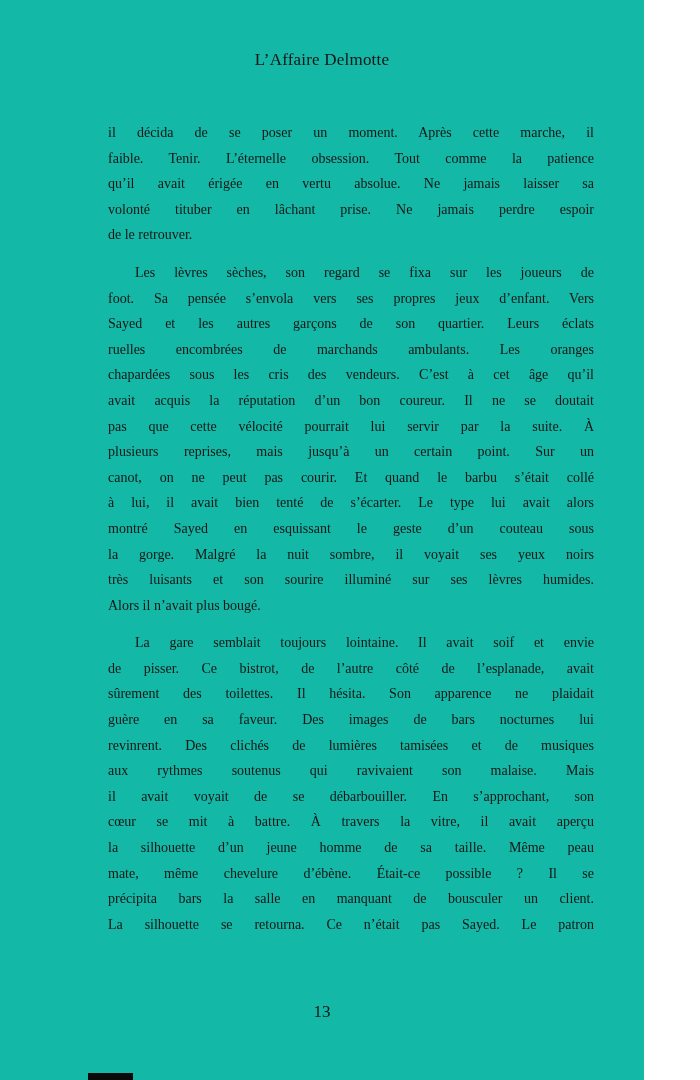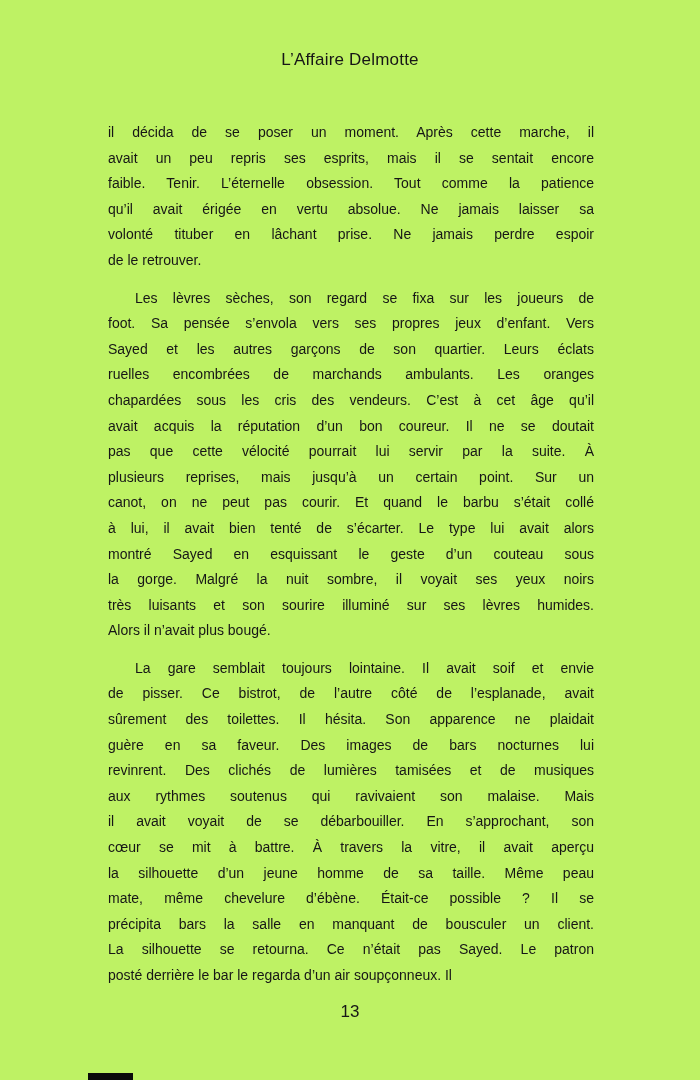--- a/index.html
+++ b/index.html
@@ -2,25 +2,25 @@
 <html><head>
 <meta charset="utf-8">
 <style>
   html, body {
     margin: 0;
     padding: 0;
     background: #ffffff;
   }
   .page {
     position: relative;
-    width: 700px;
+    width: 644px;
     height: 1080px;
-    background: #bef264;
+    background: #14b8a6;
     color: #1b1b1b;
-    font-family: Liberation Sans, sans-serif;
+    font-family: Liberation Serif, serif;
     overflow: hidden;
   }
   .running-header {
     position: absolute;
     top: 50px;
     left: 0;
     width: 100%;
     text-align: center;
     font-size: 17px;
     letter-spacing: 0.2px;
@@ -68,21 +68,20 @@
 </style>
 </head>
 <body>
 
 <div class="page">
   <div class="running-header">L’Affaire Delmotte</div>
 
   <main class="page-body">
       <div class="paragraph">
         <div class="line">il décida de se poser un moment. Après cette marche, il</div>
-        <div class="line">avait un peu repris ses esprits, mais il se sentait encore</div>
         <div class="line">faible. Tenir. L’éternelle obsession. Tout comme la patience</div>
         <div class="line">qu’il avait érigée en vertu absolue. Ne jamais laisser sa</div>
         <div class="line">volonté tituber en lâchant prise. Ne jamais perdre espoir</div>
         <div class="line final">de le retrouver.</div>
       </div>
       <div class="paragraph indented">
         <div class="line">Les lèvres sèches, son regard se fixa sur les joueurs de</div>
         <div class="line">foot. Sa pensée s’envola vers ses propres jeux d’enfant. Vers</div>
         <div class="line">Sayed et les autres garçons de son quartier. Leurs éclats</div>
         <div class="line">ruelles encombrées de marchands ambulants. Les oranges</div>
@@ -103,20 +102,19 @@
         <div class="line">sûrement des toilettes. Il hésita. Son apparence ne plaidait</div>
         <div class="line">guère en sa faveur. Des images de bars nocturnes lui</div>
         <div class="line">revinrent. Des clichés de lumières tamisées et de musiques</div>
         <div class="line">aux rythmes soutenus qui ravivaient son malaise. Mais</div>
         <div class="line">il avait voyait de se débarbouiller. En s’approchant, son</div>
         <div class="line">cœur se mit à battre. À travers la vitre, il avait aperçu</div>
         <div class="line">la silhouette d’un jeune homme de sa taille. Même peau</div>
         <div class="line">mate, même chevelure d’ébène. Était-ce possible ? Il se</div>
         <div class="line">précipita bars la salle en manquant de bousculer un client.</div>
         <div class="line">La silhouette se retourna. Ce n’était pas Sayed. Le patron</div>
-        <div class="line final">posté derrière le bar le regarda d’un air soupçonneux. Il</div>
       </div>
     </main>
 
   <div class="page-footer">13</div>
 
   <div class="scan-artifact"></div>
 </div>
 
 </body></html>

